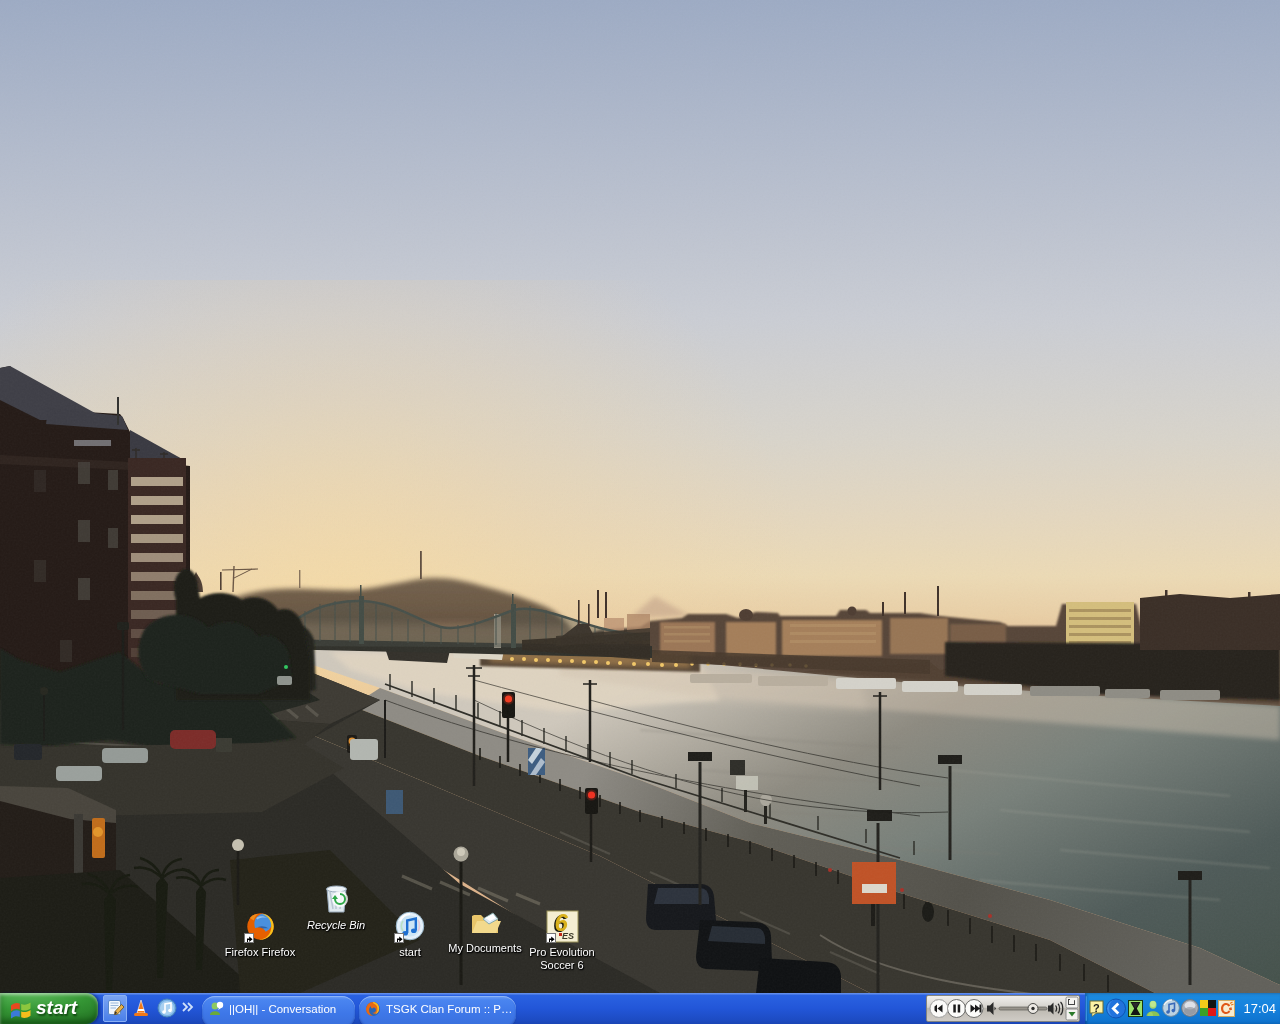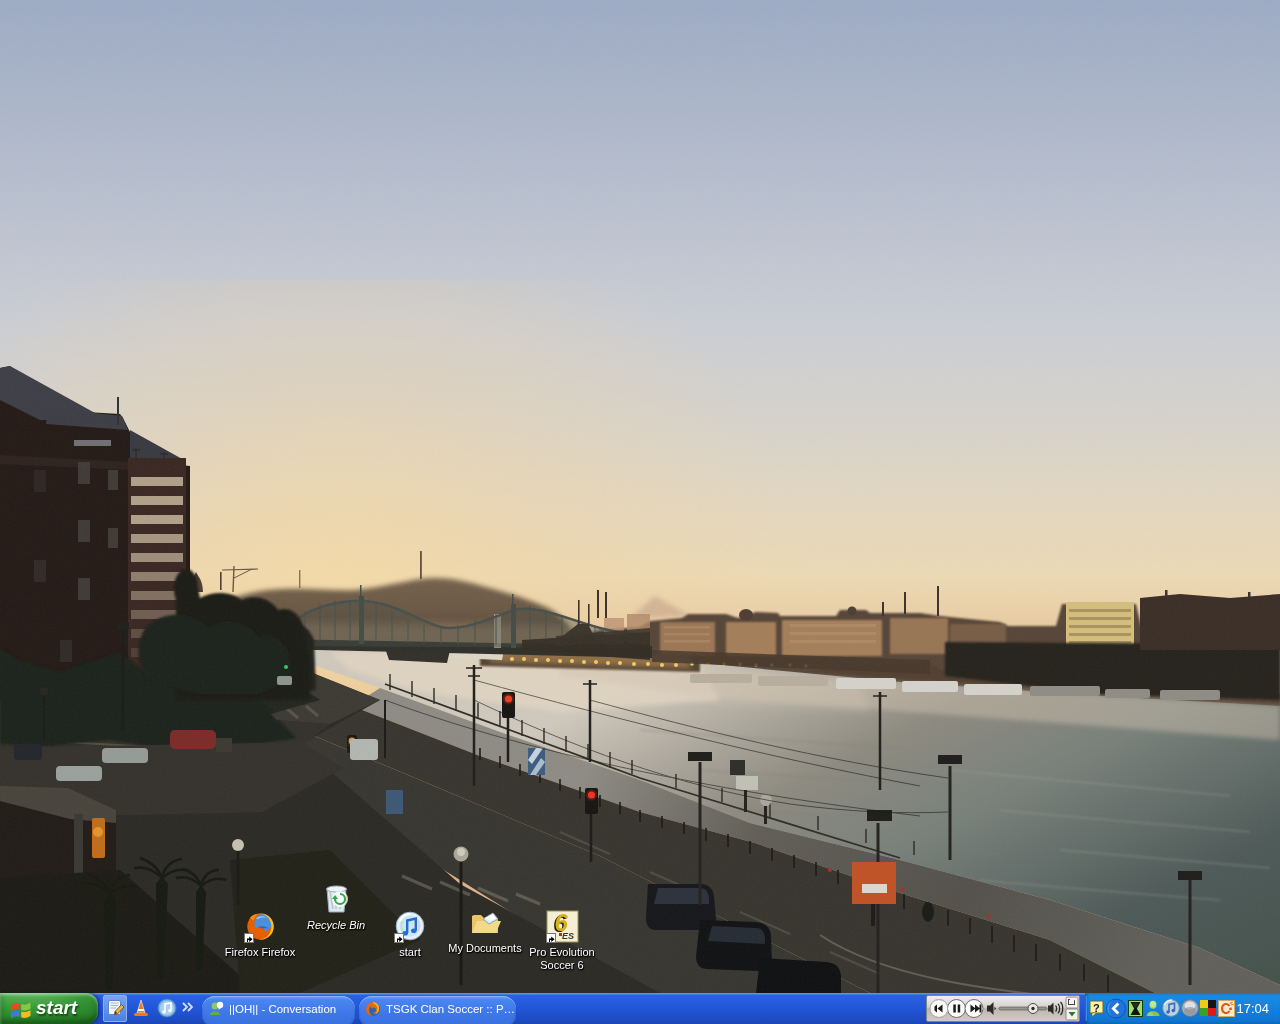--- a/index.html
+++ b/index.html
@@ -14,21 +14,21 @@
 #taskbar:before{content:"";position:absolute;left:0;top:0;width:100%;height:2px;background:linear-gradient(#6d96ef,#3a6fe4);}
 #start{position:absolute;left:0;top:0;width:98px;height:31px;border-radius:0 12px 12px 0;background:radial-gradient(ellipse 120% 160% at 30% -40%, #7ed07e 0%, #4fae4f 35%, #359635 60%, #237423 100%);box-shadow:inset 0 2px 3px rgba(255,255,255,.45), inset 0 -4px 6px rgba(0,40,0,.45), 2px 0 3px rgba(0,20,80,.5);color:#fff;font-weight:bold;font-style:italic;font-size:19px;line-height:30px;text-shadow:1px 2px 2px rgba(0,40,0,.7);}
 #start span{position:absolute;left:36px;top:0;text-align:right;}
 #start svg{position:absolute;left:9px;top:5px;}
 #ql{position:absolute;left:98px;top:0;width:102px;height:31px;}
 .task{position:absolute;top:3px;height:32px;border-radius:13px;background:linear-gradient(#71a1f5 0%,#4a85f0 12%,#3e77e8 55%,#3a70dd 90%,#3568d0 100%);box-shadow:inset 0 1px 0 #8cb4f8, inset 0 -1px 2px #2a55b8, 0 1px 1px #1a3f9d;color:#fff;font-size:11.5px;line-height:26px;white-space:nowrap;overflow:hidden;}
 .task .ti{position:absolute;left:6px;top:5px;width:16px;height:16px;}
 .task .tx{margin-left:27px;}
 #wmp{position:absolute;left:926px;top:2px;width:154px;height:27px;background:linear-gradient(#f0efed,#d5d2cc 45%,#bcb8b0 50%,#cfccc6 100%);border:1px solid #84847f;border-radius:2px;}
 #tray{position:absolute;right:0;top:0;height:31px;width:195px;background:linear-gradient(#2a9ae8 0%,#1b8ae0 10%,#1581dd 50%,#0f74cf 90%,#0d6cc0 100%);box-shadow:inset 2px 1px 3px rgba(0,30,90,.4);color:#fff;}
-#clock{position:absolute;right:11px;top:0;line-height:32px;font-size:13px;color:#fff;}
+#clock{position:absolute;right:4px;top:0;line-height:32px;font-size:13px;color:#fff;}
 .trico{position:absolute;top:7px;width:16px;height:16px;}
 </style></head>
 <body>
 <div id="desk">
 <svg id="wall" width="1280" height="993" viewBox="0 0 1280 993">
 <defs>
 <linearGradient id="sky" x1="0" y1="0" x2="0" y2="1">
 <stop offset="0" stop-color="#9dabc4"></stop>
 <stop offset=".17" stop-color="#b5bdcd"></stop>
 <stop offset=".32" stop-color="#cacdd4"></stop>
@@ -548,21 +548,21 @@
       <path d="M11,7 L10,9 L13,7 Z" fill="#fff"></path>
     </svg>
     <span class="tx">||OH|| - Conversation</span>
   </div>
   <div class="task" style="left:359px;width:157px;">
     <svg class="ti" viewBox="0 0 16 16">
       <circle cx="8" cy="8" r="7" fill="#2a65b4"></circle>
       <path d="M8,1 C4,1 1.5,4 1,8 C1,12 4,15 8,15 C3.5,13 3,7 6,5 C5.5,7 7,8 8,7 C9,6 11,7 11,9 C11,11 9,12 7.5,11.5 C9,14 13,13 14,9 C15,5 12,1 8,1 Z" fill="#e66914"></path>
       <path d="M8,1 C12,1 15,5 14,9 C13.5,11 12,13 10,13.5 C13,11 13,6 11,4 L8,2 Z" fill="#f5b81e"></path>
     </svg>
-    <span class="tx">TSGK Clan Soccer :: P…</span>
+    <span class="tx">TSGK Clan Forum :: P…</span>
   </div>
   <div id="wmp">
     <svg width="152" height="25" viewBox="0 0 152 25">
       <circle cx="12" cy="12.5" r="9" fill="#fbfbf9" stroke="#6e6e6c"></circle>
       <circle cx="29.5" cy="12.5" r="9" fill="#fbfbf9" stroke="#6e6e6c"></circle>
       <circle cx="47" cy="12.5" r="9" fill="#fbfbf9" stroke="#6e6e6c"></circle>
       <circle cx="12" cy="12.5" r="9" fill="none" stroke="#fff" stroke-width=".6" opacity=".8"></circle>
       <path d="M15.5,8.5 L10.5,12.5 L15.5,16.5 Z" fill="#1a1a1a"></path>
       <path d="M11,8.5 L8.5,10.5 L8.5,14.5 L11,16.5 Z" fill="#1a1a1a" transform="translate(-1,0)"></path>
       <rect x="26.3" y="8.5" width="2.5" height="8" fill="#1a1a1a"></rect>

